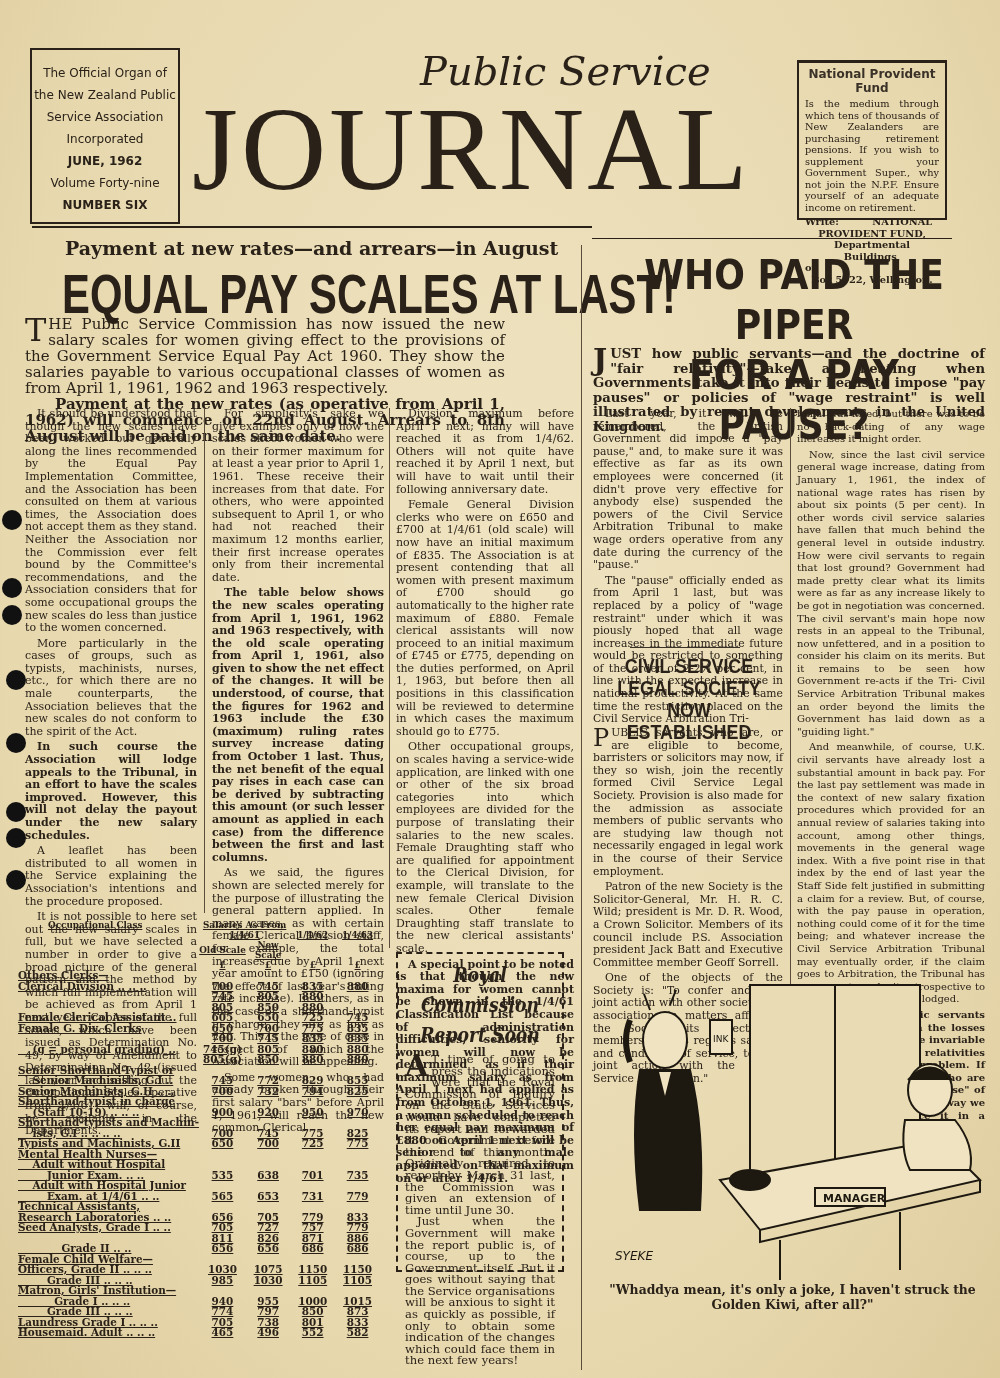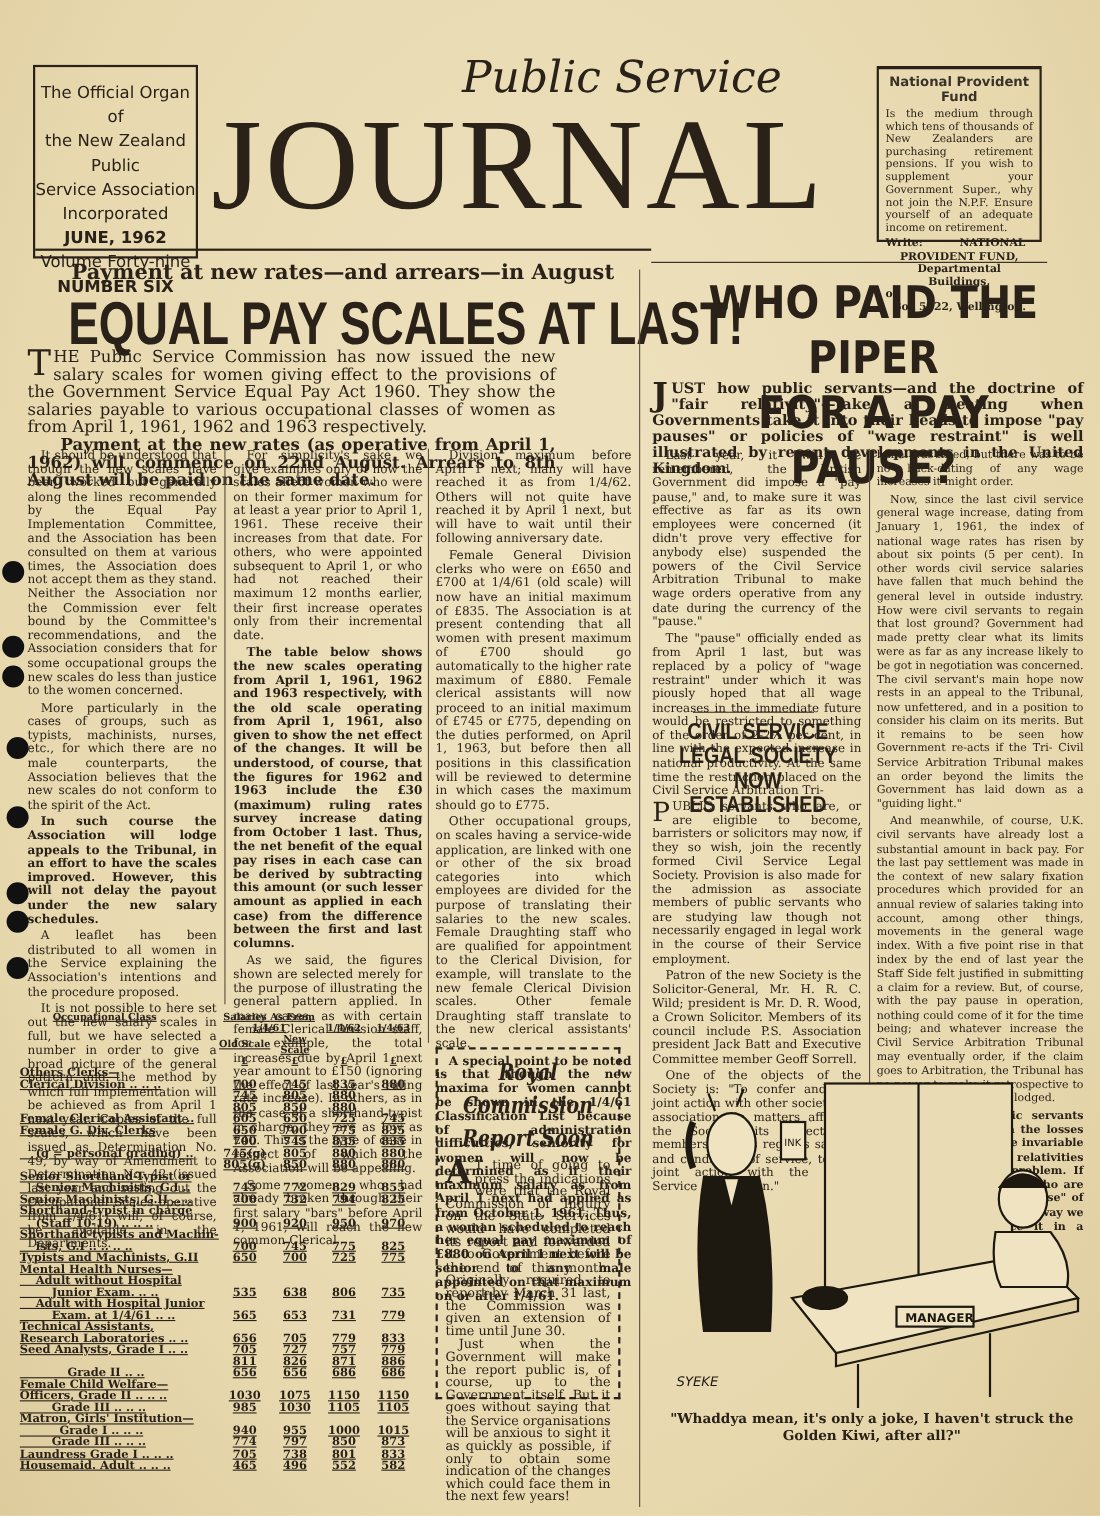--- a/index.html
+++ b/index.html
@@ -1,22 +1,22 @@
 <!DOCTYPE html>
 <html><head>
 <meta charset="utf-8">
 <style>
   html, body { margin:0; padding:0; }
   body { width:1000px; height:1378px; background:#ecdfba; position:relative; overflow:hidden;
          font-family:"DejaVu Serif", serif; color:#2a2219; }
   .page { position:absolute; left:0; top:0; width:1000px; height:1378px;
           background: radial-gradient(ellipse at 50% 40%, #efe3c1 0%, #e7d8ae 70%, #ddcb9c 100%); }
   .abs { position:absolute; }
-  .masthead-box { left:30px; top:59px; width:150px; height:176px; border:2px solid #2a2219;
-                  font-family:"DejaVu Sans", sans-serif; font-size:15px; text-align:center; line-height:22px; padding-top:12px; box-sizing:border-box; }
+  .masthead-box { left:30px; top:48px; width:150px; height:176px; border:2px solid #2a2219;
+                  font-family:"DejaVu Sans", sans-serif; font-size:12px; text-align:center; line-height:22px; padding-top:12px; box-sizing:border-box; }
   .masthead-box .bold { font-weight:bold; }
   .masthead-box .ital { font-weight:bold; }
   .title-small { left:420px; top:48px; font-style:italic; font-size:40px; font-family:"DejaVu Serif", serif; }
   .title-big { left:192px; top:95px; font-size:118px; letter-spacing:3px; line-height:110px; font-family:"Liberation Serif", serif; }
   .npf-box { left:797px; top:60px; width:150px; height:160px; border:2px solid #2a2219; border-top-width:3px;
              font-size:9.8px; padding:4px 6px; box-sizing:border-box; line-height:11.5px; }
   .npf-title { font-family:"DejaVu Sans", sans-serif; font-weight:bold; font-size:12px; text-align:center; line-height:14px; color:#3a3228; }
   .npf-body { text-align:justify; margin-top:3px; }
   .npf-write { font-weight:bold; margin-top:3px; }
   .npf-write .r { display:block; text-align:center; }
@@ -287,21 +287,21 @@
           <td style="white-space: pre;">    Adult without Hospital</td>
           <td class="n"></td>
           <td class="n"></td>
           <td class="n"></td>
           <td class="n"></td>
         </tr>
         <tr>
           <td style="white-space: pre;">        Junior Exam. .. ..</td>
           <td class="n">535</td>
           <td class="n">638</td>
-          <td class="n">806</td>
+          <td class="n">701</td>
           <td class="n">735</td>
         </tr>
         <tr>
           <td style="white-space: pre;">    Adult with Hospital Junior</td>
           <td class="n"></td>
           <td class="n"></td>
           <td class="n"></td>
           <td class="n"></td>
         </tr>
         <tr>

